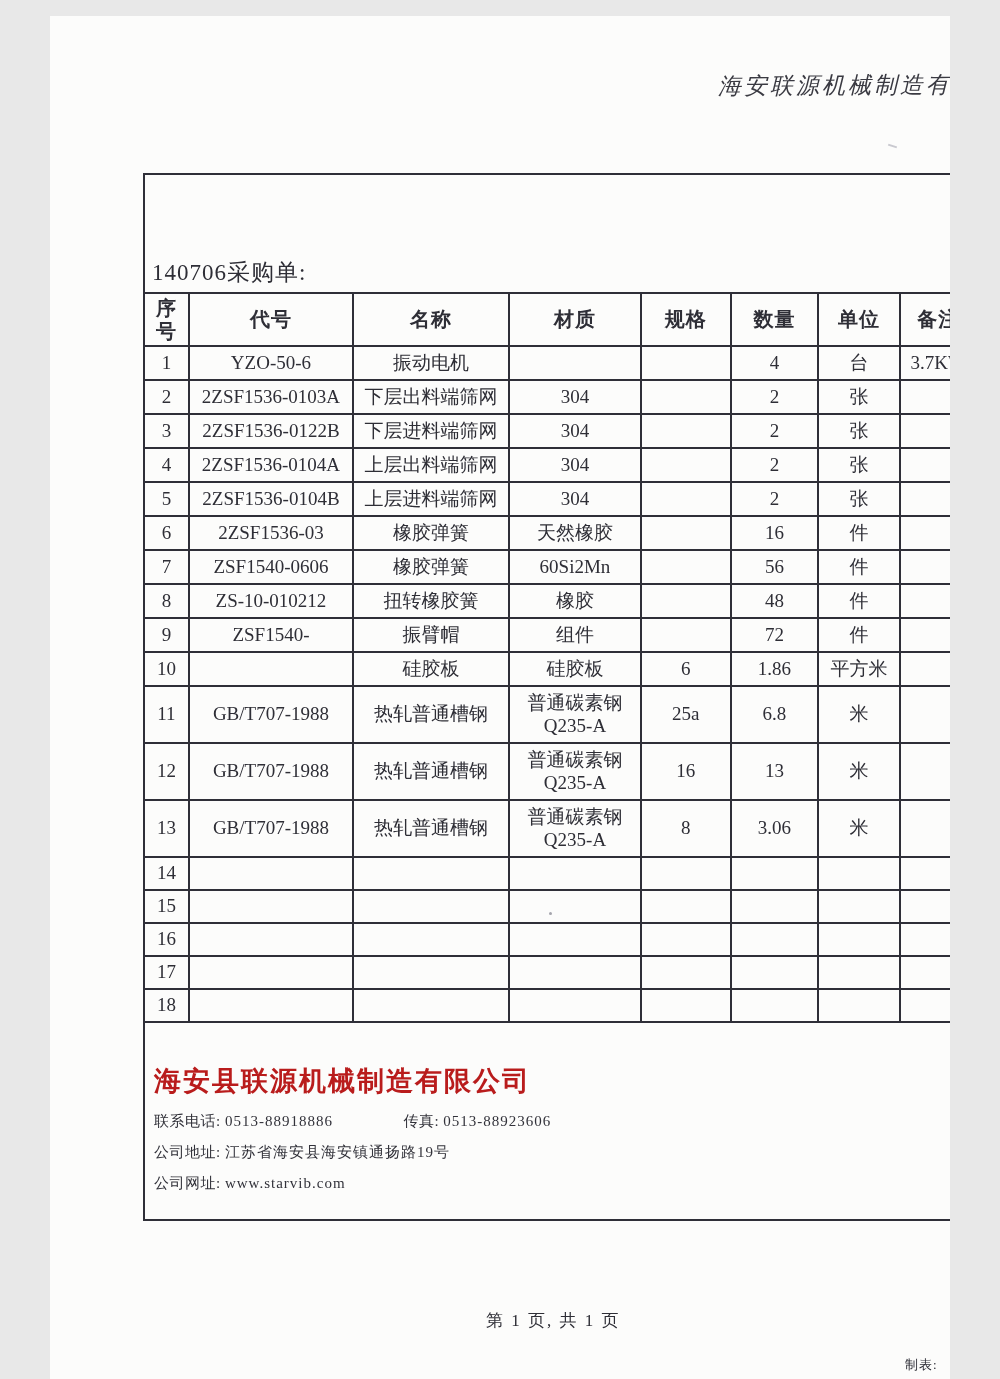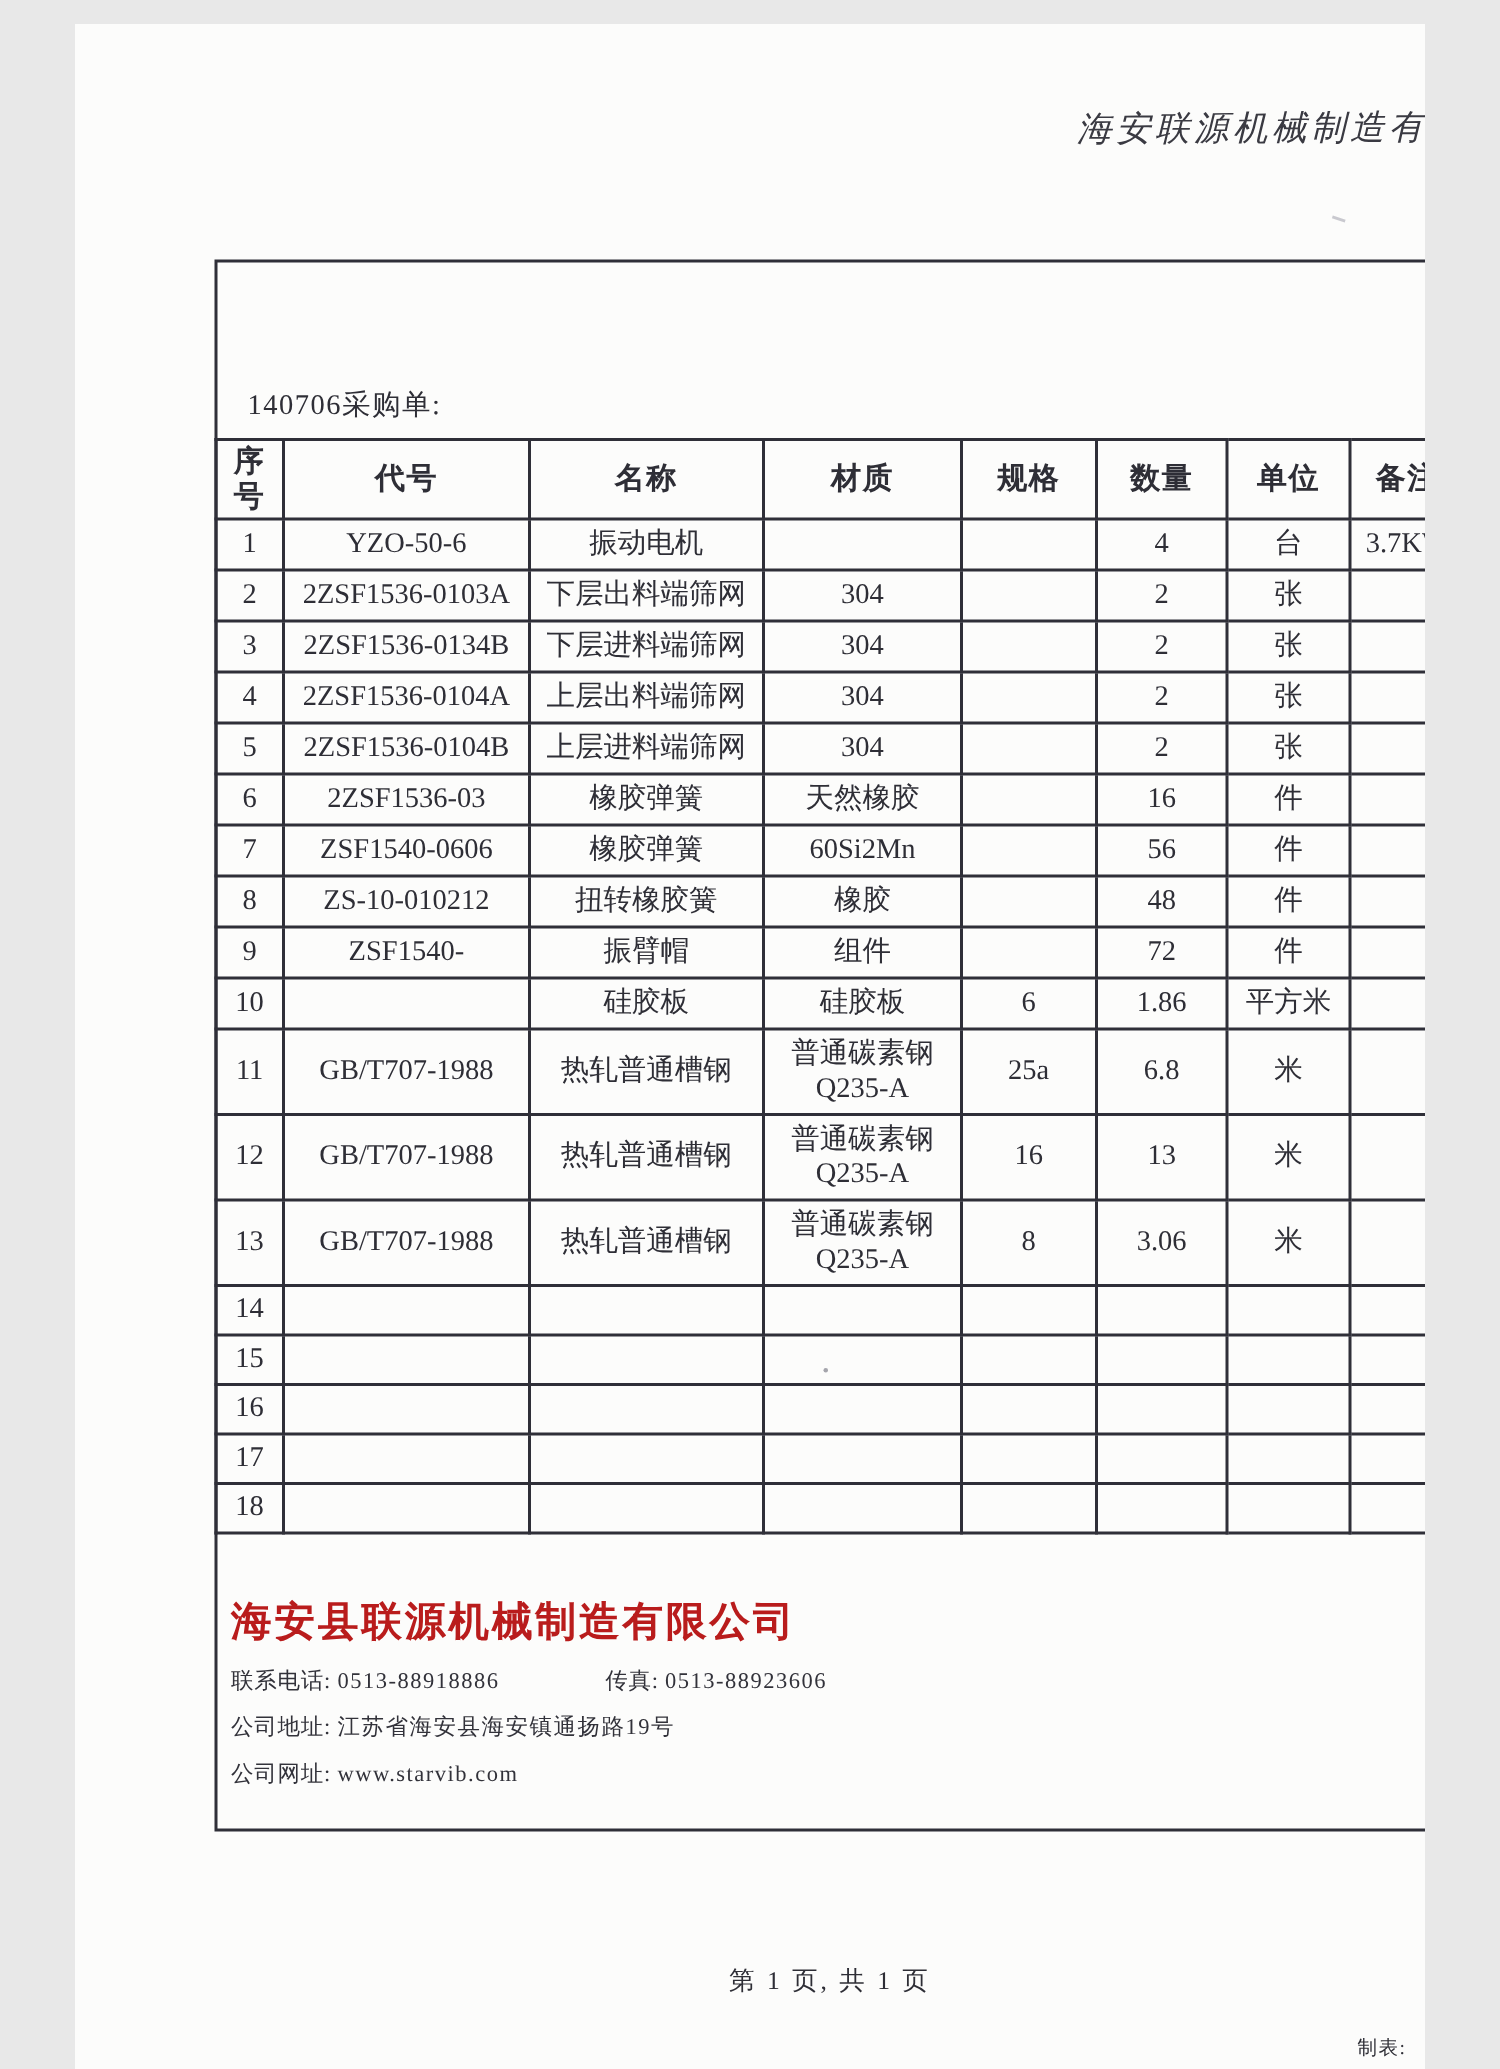--- a/index.html
+++ b/index.html
@@ -42,22 +42,22 @@
     position: absolute;
     left: 93px;
     top: 157px;
     width: 834px;
     height: 1048px;
     border: 2.5px solid #2f2f38;
   }
   .order-title {
     position: absolute;
     top: 82px;
-    left: 20px;
-    font-size: 19px;
+    left: 7px;
+    font-size: 23px;
     letter-spacing: 1px;
   }
   .order-table {
     position: absolute;
     top: 117px;
     left: -2.5px;
     width: calc(100% + 5px);
     border-collapse: collapse;
     table-layout: fixed;
   }
@@ -187,21 +187,21 @@
             <td>2ZSF1536-0103A</td>
             <td>下层出料端筛网</td>
             <td>304</td>
             <td></td>
             <td>2</td>
             <td>张</td>
             <td></td>
           </tr>
           <tr>
             <td>3</td>
-            <td>2ZSF1536-0134B</td>
+            <td>2ZSF1536-0122B</td>
             <td>下层进料端筛网</td>
             <td>304</td>
             <td></td>
             <td>2</td>
             <td>张</td>
             <td></td>
           </tr>
           <tr>
             <td>4</td>
             <td>2ZSF1536-0104A</td>

